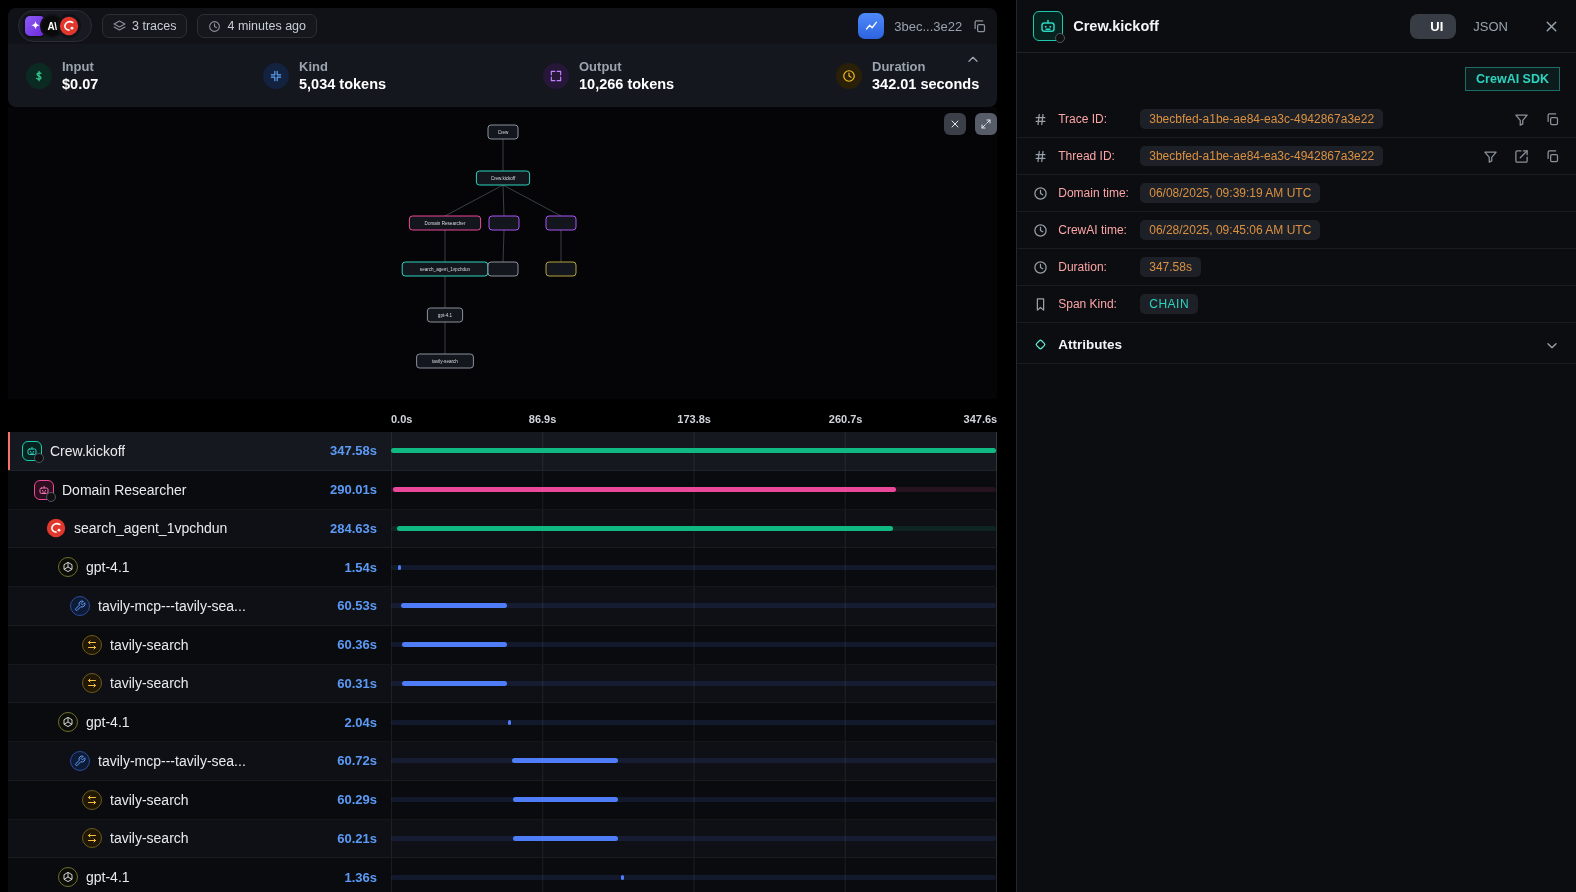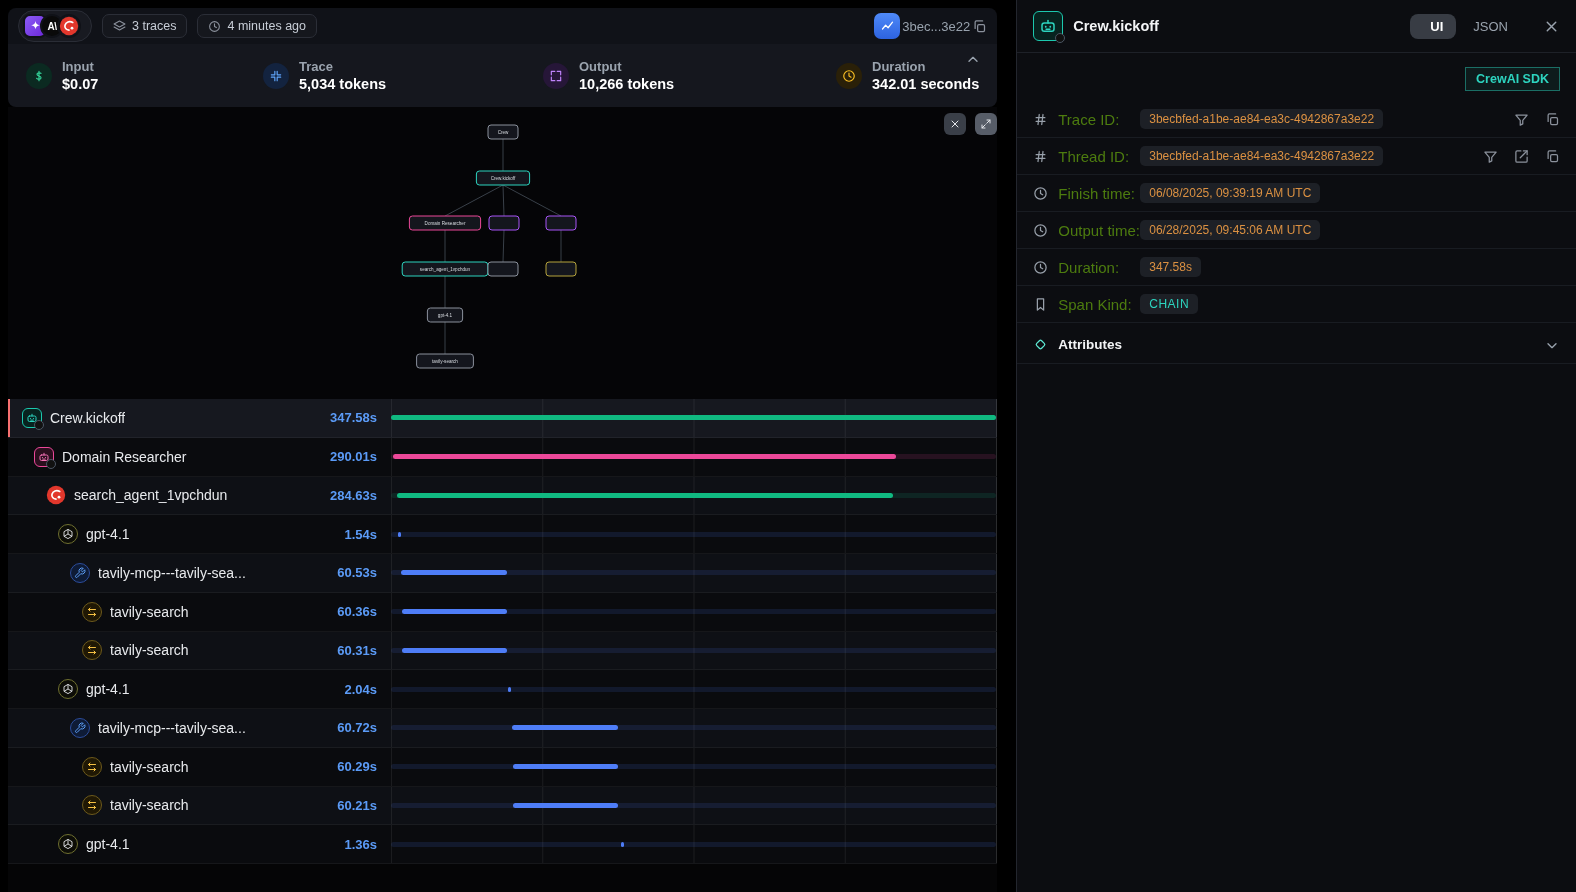--- a/index.html
+++ b/index.html
@@ -14,21 +14,21 @@
             background:#101218; border-radius:8px 8px 0 0; }
   .logo-pill { display:flex; align-items:center; background:#181a21; border:1px solid #2a2d36;
                border-radius:999px; padding:3px 10px 3px 4px; }
   .logo { width:24px; height:24px; border-radius:50%; display:flex; align-items:center; justify-content:center;
           margin-right:-7px; border:2px solid #101218; position:relative; }
   .logo:last-child { margin-right:0; }
   .logo.sparkle { border-radius:7px; background:linear-gradient(135deg,#8b5cf6,#6d28d9); color:#fff; }
   .logo.ai { background:#0a0a0a; color:#fff; font-weight:700; font-size:10px; letter-spacing:-.5px; }
   .badge { display:inline-flex; align-items:center; gap:6px; background:#15171d; border:1px solid #2b2e37;
            border-radius:7px; padding:4px 10px; font-size:12.5px; color:#c7cdd6; margin-left:10px; white-space:nowrap; }
-  .topbar-right { margin-left:auto; display:flex; align-items:center; gap:2px; }
+  .topbar-right { margin-left:auto; display:flex; align-items:center; gap:10px; }
   .chart-btn { width:26px; height:26px; padding:5.5px; border-radius:7px; cursor:pointer;
                background:linear-gradient(180deg,#4f8af8,#2d63e0); color:#fff; display:flex; }
   .trace-short { font-size:13px; color:#98a2ad; }
 
   .metrics { height:63px; flex:none; background:#15171e; border-radius:0 0 8px 8px;
              display:flex; align-items:center; padding:0 18px; position:relative; }
   .metrics-list { display:flex; align-items:center; width:100%; }
   .metric { display:flex; align-items:center; gap:10px; }
   .metric:nth-child(1){ width:237px; } .metric:nth-child(2){ width:280px; } .metric:nth-child(3){ width:293px; }
   .metric-icon { width:26px; height:26px; padding:6px; border-radius:50%; display:flex; flex:none; }
@@ -77,21 +77,21 @@
   .panel-title { font-size:14.5px; font-weight:700; color:#f3f4f6; }
   .tabs { margin-left:auto; display:flex; align-items:center; gap:4px; }
   .tab { font-size:13px; color:#9aa3ae; padding:5px 13px; border-radius:8px; cursor:pointer; }
   .tab.active { background:#383c44; color:#fff; font-weight:600;padding-left:20px; }
   .panel-close { width:17px; height:17px; color:#9aa3ae; margin-left:12px; cursor:pointer; }
   .sdk-row { display:flex; justify-content:flex-end; padding:14px 16px 10px; }
   .sdk-badge { font-size:12.5px; font-weight:700; color:#2dd4bf; border:1px solid rgba(45,212,191,.45);
                background:rgba(45,212,191,.07); padding:4px 10px; border-radius:0; }
   .field { display:flex; align-items:center; gap:10px; min-height:37px; padding:0 16px; border-bottom:1px solid #191c22; }
   .field-icon { width:15px; height:15px; color:#98a0aa; flex:none; display:inline-flex; }
-  .field-label { font-size:15px; color:#4d7c0f; width:72px; flex:none; white-space:nowrap; }
+  .field-label { font-size:12px; color:#fca5a5; width:72px; flex:none; white-space:nowrap; }
   .field-value { font-size:12px; padding:3px 9px; border-radius:5px; background:#1d2026; white-space:nowrap;
                  overflow:hidden; text-overflow:ellipsis; cursor:pointer; }
   .val-orange { color:#dc9142; } .val-teal { color:#2dd4bf; letter-spacing:.5px; }
   .field-actions { margin-left:auto; display:flex; gap:16px; color:#8b919c; flex:none; }
   .act { width:15px; height:15px; display:inline-flex; cursor:pointer; }
   .attr-row { display:flex; align-items:center; gap:10px; height:38px; padding:0 16px; margin-top:3px;
               border-bottom:1px solid #191c22; cursor:pointer; }
   .attr-icon { width:15px; height:15px; color:#5eead4; display:inline-flex; }
   .attr-label { font-size:13.5px; font-weight:700; color:#f3f4f6; }
   .attr-chevron { margin-left:auto; width:16px; height:16px; color:#9aa3ae; }
@@ -177,21 +177,21 @@
               <span class="metric-value">$0.07</span>
             </span>
           </div>
           <div class="metric">
             <span class="metric-icon" data-icon="arrows-in-icon" style="background:#13233f;color:#60a5fa">
               <svg viewBox="0 0 24 24" fill="none" stroke="currentColor" stroke-width="2" stroke-linecap="round" stroke-linejoin="round">
                 <path d="M10 4v6H4M14 4v6h6M10 20v-6H4M14 20v-6h6"></path>
               </svg>
             </span>
             <span class="metric-text">
-              <span class="metric-label">Trace</span>
+              <span class="metric-label">Kind</span>
               <span class="metric-value">5,034 tokens</span>
             </span>
           </div>
           <div class="metric">
             <span class="metric-icon" data-icon="arrows-out-icon" style="background:#261638;color:#c084fc">
               <svg viewBox="0 0 24 24" fill="none" stroke="currentColor" stroke-width="2" stroke-linecap="round" stroke-linejoin="round">
                 <path d="M4 10V4h6M20 10V4h-6M4 14v6h6M20 14v6h-6"></path>
               </svg>
             </span>
             <span class="metric-text">
@@ -254,20 +254,29 @@
             </svg>
           </span>
         <span class="gbtn expand" data-icon="expand-icon">
             <svg viewBox="0 0 24 24" fill="none" stroke="currentColor" stroke-width="2" stroke-linecap="round" stroke-linejoin="round">
               <path d="M14 4h6v6M10 20H4v-6M20 4l-6.5 6.5M4 20l6.5-6.5"></path>
             </svg>
           </span>
       </div>
     </div>
 
+    <div class="ticks">
+      <div class="ticks-inner" id="ticks-inner">
+          <span class="tick" style="left: 0px;">0.0s</span>
+          <span class="tick" style="left: 25%; transform: translateX(-50%);">86.9s</span>
+          <span class="tick" style="left: 50%; transform: translateX(-50%);">173.8s</span>
+          <span class="tick" style="left: 75%; transform: translateX(-50%);">260.7s</span>
+          <span class="tick" style="right: 0px;">347.6s</span>
+        </div>
+    </div>
 
     <div class="rows" id="rows">
         <div class="row selected">
           <div class="row-label" style="padding-left: 14px;">
             <span class="avatar sq" style="background:#07231f;border:1px solid #1cc8ae;">
               <svg viewBox="0 0 24 24" fill="none" stroke="#2dd4bf" stroke-width="2" stroke-linecap="round" stroke-linejoin="round">
                 <rect x="4" y="8" width="16" height="11" rx="3"></rect>
                 <path d="M12 8V4.5"></path>
                 <circle cx="9" cy="13" r="1.2" fill="#2dd4bf" stroke="none"></circle>
                 <circle cx="15" cy="13" r="1.2" fill="#2dd4bf" stroke="none"></circle>
@@ -539,32 +548,32 @@
             </span>
           </span>
         </div>
         <div class="field">
           <span class="field-icon" data-icon="clock-icon">
             <svg viewBox="0 0 24 24" fill="none" stroke="currentColor" stroke-width="2" stroke-linecap="round" stroke-linejoin="round">
               <circle cx="12" cy="12" r="9"></circle>
               <path d="M12 7v5l3.5 2"></path>
             </svg>
           </span>
-          <span class="field-label">Finish time:</span>
+          <span class="field-label">Domain time:</span>
           <span class="field-value val-orange">06/08/2025, 09:39:19 AM UTC</span>
           <span class="field-actions"></span>
         </div>
         <div class="field">
           <span class="field-icon" data-icon="clock-icon">
             <svg viewBox="0 0 24 24" fill="none" stroke="currentColor" stroke-width="2" stroke-linecap="round" stroke-linejoin="round">
               <circle cx="12" cy="12" r="9"></circle>
               <path d="M12 7v5l3.5 2"></path>
             </svg>
           </span>
-          <span class="field-label">Output time:</span>
+          <span class="field-label">CrewAI time:</span>
           <span class="field-value val-orange">06/28/2025, 09:45:06 AM UTC</span>
           <span class="field-actions"></span>
         </div>
         <div class="field">
           <span class="field-icon" data-icon="clock-icon">
             <svg viewBox="0 0 24 24" fill="none" stroke="currentColor" stroke-width="2" stroke-linecap="round" stroke-linejoin="round">
               <circle cx="12" cy="12" r="9"></circle>
               <path d="M12 7v5l3.5 2"></path>
             </svg>
           </span>

